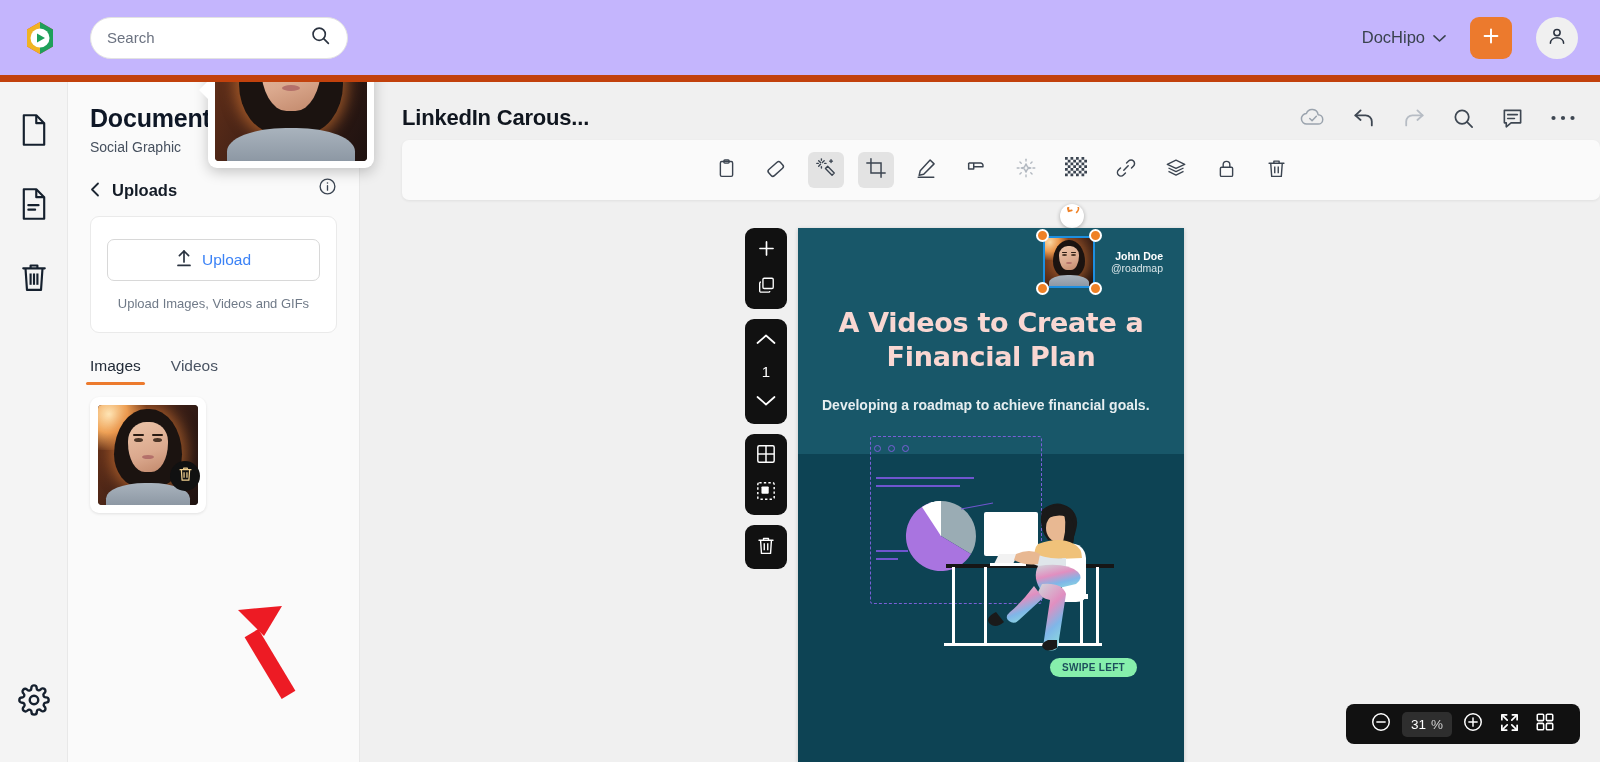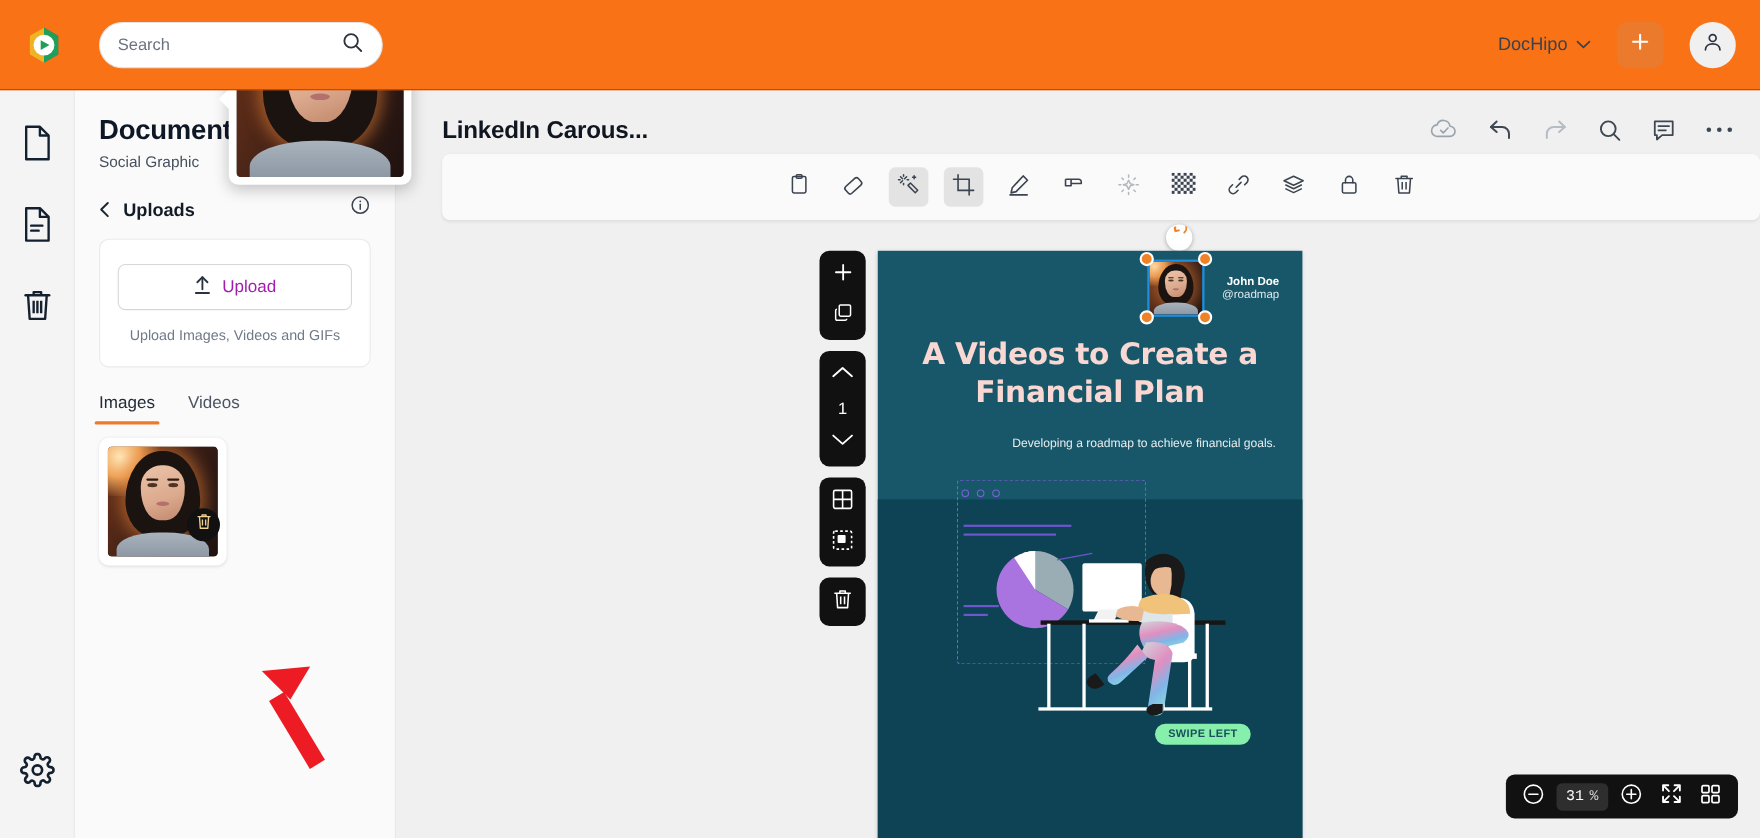--- a/index.html
+++ b/index.html
@@ -7,22 +7,22 @@
     width: 1600px; height: 762px;
     font-family: "Liberation Sans", sans-serif;
     background: #ffffff;
     overflow: hidden;
   }
   #app { position: relative; width: 1600px; height: 762px; }
 
   
   .topbar {
     position: absolute; top: 0; left: 0; width: 1600px; height: 82px;
-    background: #f97316; display: flex; align-items: center;
-    border-bottom: 1px solid #c2410c;
+    background: #c4b5fd; display: flex; align-items: center;
+    border-bottom: 7px solid #c2410c;
     z-index: 40;
   }
   .logo { margin-left: 20px; width: 40px; height: 40px; position: relative; }
   .search-box {
     margin-left: 30px; width: 258px; height: 42px;
     border: 1px solid #e2e2e2; border-radius: 21px; background: #fff;
     display: flex; align-items: center; padding: 0 16px;
   }
   .search-box input {
     border: 0; outline: none; flex: 1; font-size: 15px; color: #5a6472;
@@ -74,21 +74,21 @@
   .back-chevron { font-size: 17px; color: #1d2733; margin-right: 12px; cursor: pointer; line-height: 1; }
   .uploads-title { font-size: 16.5px; font-weight: bold; color: #131b26; }
   .info-icon { margin-left: auto; cursor: pointer; }
   .upload-card {
     margin: 0 22px; background: #fff; border: 1px solid #eaeaea; border-radius: 9px;
     padding: 22px 16px 18px 16px; text-align: center;
   }
   .upload-btn {
     width: 100%; height: 42px; border: 1px solid #d8d8d8; border-radius: 7px;
     background: #fff; display: flex; align-items: center; justify-content: center; gap: 10px;
-    font-size: 15.5px; color: #a21caf; cursor: pointer;
+    font-size: 15.5px; color: #3b82f6; cursor: pointer;
   }
   .upload-hint { margin-top: 14px; font-size: 13px; color: #707a88; line-height: 1.45; }
   .tabs { display: flex; gap: 30px; margin: 24px 0 0 22px; position: relative; }
   .tab { font-size: 15.5px; color: #4a5463; padding-bottom: 10px; cursor: pointer; position: relative; }
   .tab.active { color: #222b38; }
   .tab.active::after {
     content: ''; position: absolute; left: -4px; right: -4px; bottom: 0;
     height: 3px; background: #ec7a2d; border-radius: 2px;
   }
   .thumbs { margin: 12px 0 0 22px; display: flex; }
@@ -189,22 +189,22 @@
     background: #185769; box-shadow: 0 1px 4px rgba(0,0,0,.18);
   }
   .page .band-lower { position:absolute; left:0; right:0; top: 226px; bottom:0; background:#0d4354; }
 
   .pg-title {
     position: absolute; left: 24px; right: 24px; top: 78px; text-align:center;
     color: #f9d7d2; font-size: 27px; font-weight: bold; line-height: 1.25;
     font-family: "DejaVu Sans", sans-serif; letter-spacing: -0.3px;
   }
   .pg-sub {
-    position: absolute; left: 24px; right: 24px; top: 169px; text-align:right;
-    color: #e6eef0; font-size: 11px;
+    position: absolute; left: 24px; right: 24px; top: 169px; text-align:left;
+    color: #e6eef0; font-size: 14px; font-weight: bold;
   }
   .avatar-sel { position: absolute; left: 245px; top: 8px; width: 52px; height: 52px; }
   .avatar-sel .box { position:absolute; inset:0; border: 2px solid #1d8fe0; }
   .avatar-sel .hd {
     position:absolute; width: 13px; height: 13px; border-radius: 50%;
     background:#ef8126; border: 2px solid #fff;
   }
   .avatar-sel .hd.tl { left:-7px; top:-7px; }
   .avatar-sel .hd.tr { right:-7px; top:-7px; }
   .avatar-sel .hd.bl { left:-7px; bottom:-7px; }
@@ -230,21 +230,21 @@
   .bline { position:absolute; height: 2px; background:#6f55cf; }
   .swipe {
     position:absolute; left: 184px; top: 222px; padding: 4px 12px;
     background:#86efac; border-radius: 11px; color:#1d4e5c;
     font-size: 10px; font-weight: bold; letter-spacing:.3px;
   }
 
   
   .zoom-bar {
     position: absolute; right: 20px; bottom: 18px; height: 40px; background:#111;
-    border-radius: 8px; display:flex; align-items:center; gap: 6px; padding: 0 10px; font-family: Liberation Mono, monospace;
+    border-radius: 8px; display:flex; align-items:center; gap: 6px; padding: 0 20px;
   }
   .z-btn { width:30px; height:30px; display:flex; align-items:center; justify-content:center; cursor:pointer; }
   .z-val { background:#2e2e2e; border-radius:5px; color:#fff; font-size:13.5px;
     padding: 5px 9px; display:flex; gap:5px; cursor:pointer; }
   .z-val .pct { color:#cfcfcf; }
 </style>
 </head>
 <body>
 
 <div id="app">

